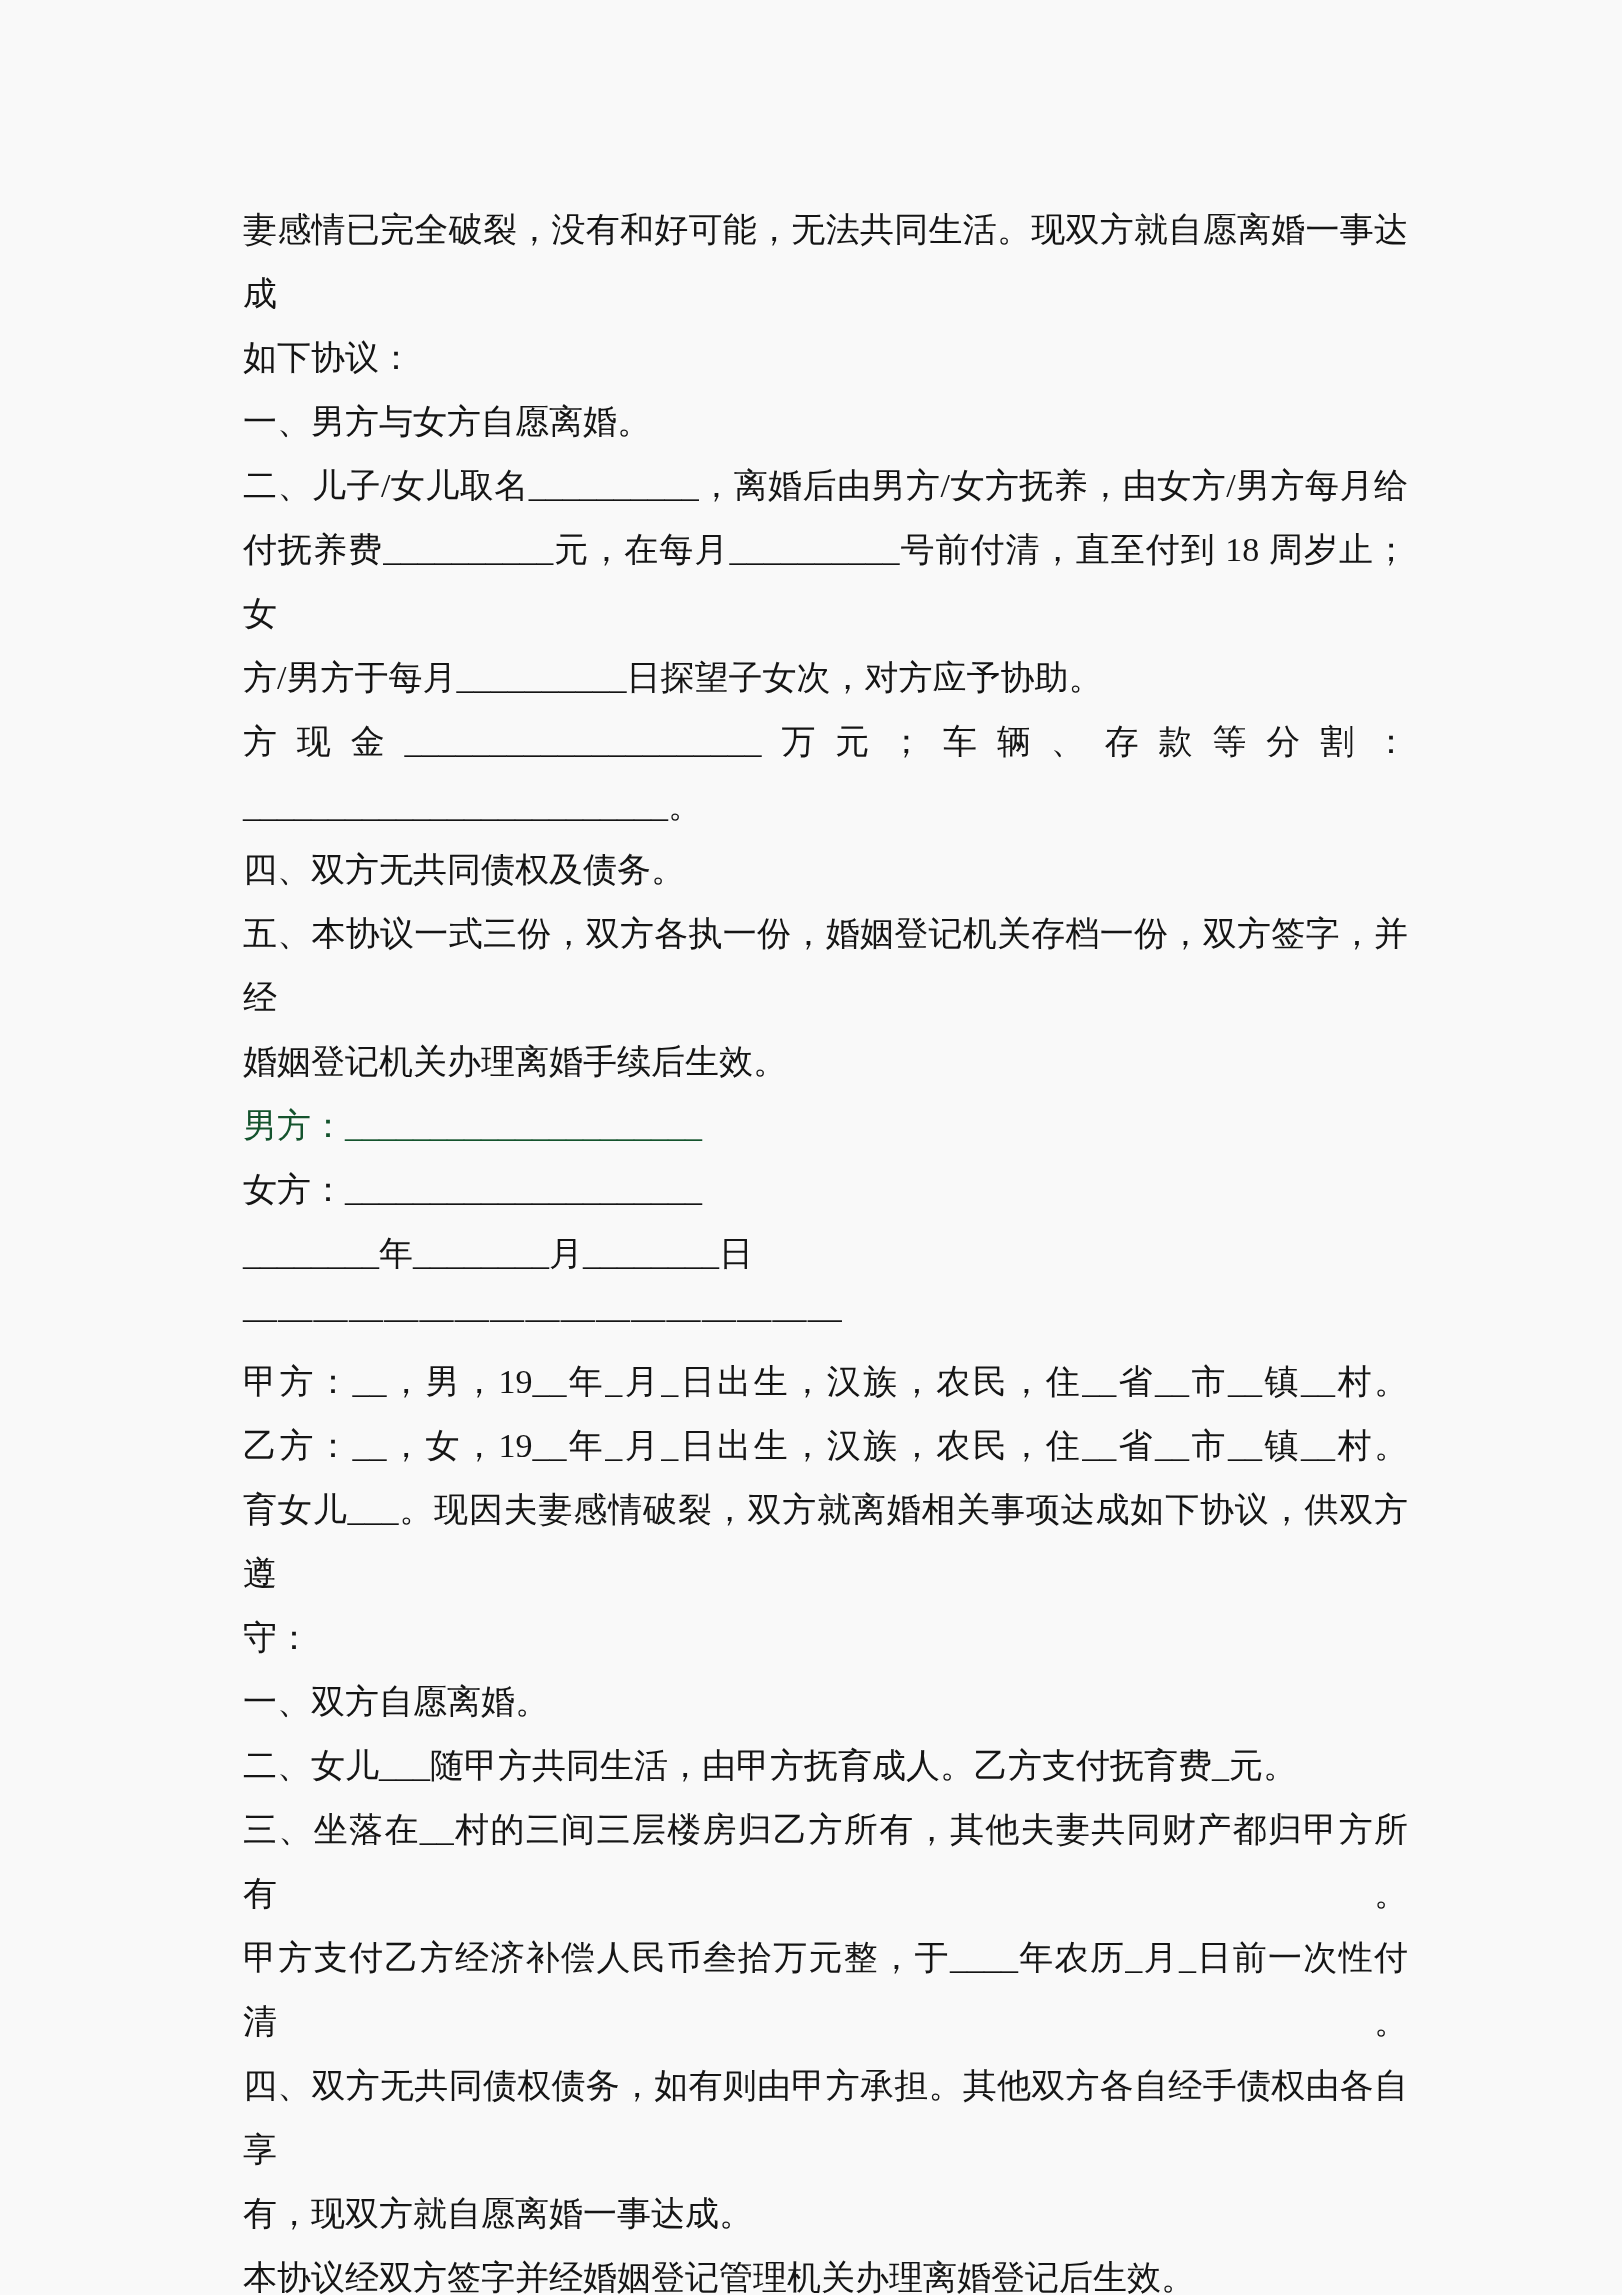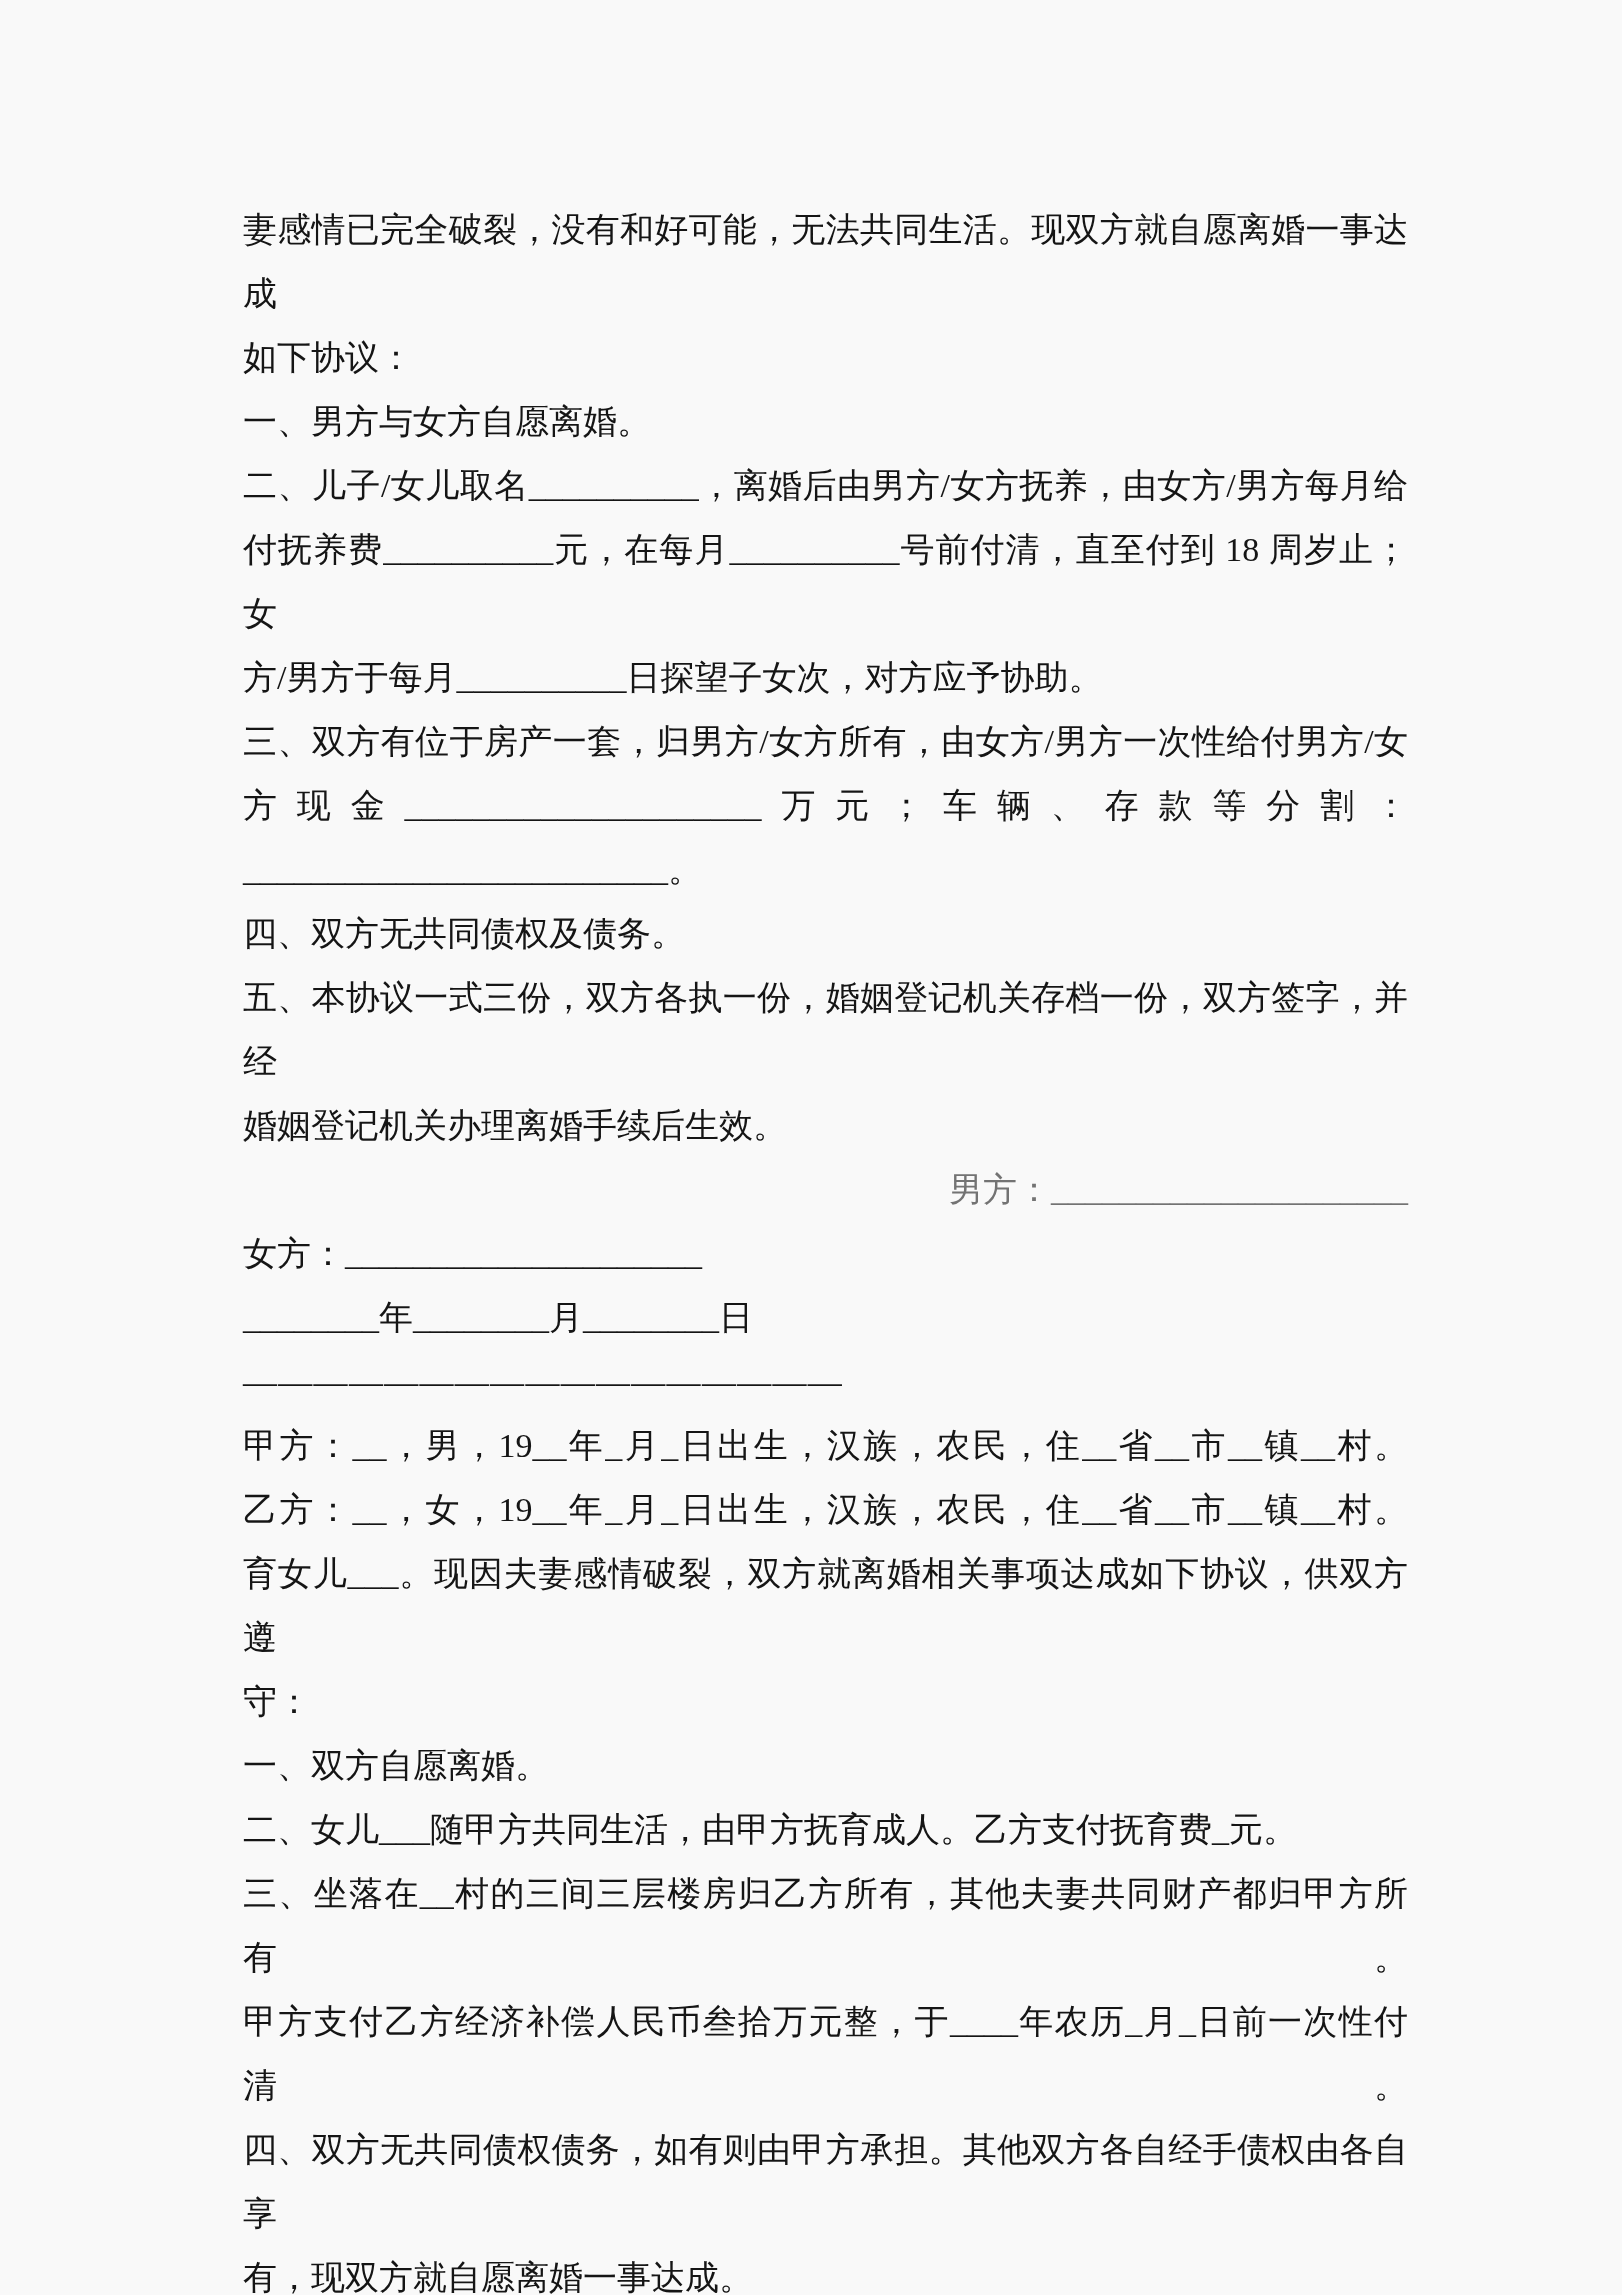--- a/index.html
+++ b/index.html
@@ -50,27 +50,26 @@
 <body style="background: rgb(249, 249, 249);">
 
 <div class="page" style="background: rgb(249, 249, 249);">
   <div class="content">
       <p class="line j" style="color: rgb(21, 21, 21);">妻感情已完全破裂，没有和好可能，无法共同生活。现双方就自愿离婚一事达成</p>
       <p class="line" style="color: rgb(21, 21, 21);">如下协议：</p>
       <p class="line" style="color: rgb(21, 21, 21);">一、男方与女方自愿离婚。</p>
       <p class="line j" style="color: rgb(21, 21, 21);">二、儿子/女儿取名__________，离婚后由男方/女方抚养，由女方/男方每月给</p>
       <p class="line j" style="color: rgb(21, 21, 21);">付抚养费__________元，在每月__________号前付清，直至付到 18 周岁止；女</p>
       <p class="line" style="color: rgb(21, 21, 21);">方/男方于每月__________日探望子女次，对方应予协助。</p>
-      <p class="line j" style="color: rgb(21, 21, 21);">三、双方有位于房产一套，归男方/女方所有，由女方/男方一次性给付男方/女</p>
       <p class="line j" style="color: rgb(21, 21, 21);">方现金_____________________万元；车辆、存款等分割：</p>
       <p class="line" style="color: rgb(21, 21, 21);">_________________________。</p>
       <p class="line" style="color: rgb(21, 21, 21);">四、双方无共同债权及债务。</p>
       <p class="line j" style="color: rgb(21, 21, 21);">五、本协议一式三份，双方各执一份，婚姻登记机关存档一份，双方签字，并经</p>
       <p class="line" style="color: rgb(21, 21, 21);">婚姻登记机关办理离婚手续后生效。</p>
-      <p class="line" style="color: #737373; text-align: right;">男方：_____________________</p>
+      <p class="line" style="color: #14532d;">男方：_____________________</p>
       <p class="line" style="color: rgb(21, 21, 21);">女方：_____________________</p>
       <p class="line" style="color: rgb(21, 21, 21);">________年________月________日</p>
       <p class="line sep" style="color: rgb(21, 21, 21);">—————————————————</p>
       <p class="line j" style="color: rgb(21, 21, 21);">甲方：__，男，19__年_月_日出生，汉族，农民，住__省__市__镇__村。</p>
       <p class="line j" style="color: rgb(21, 21, 21);">乙方：__，女，19__年_月_日出生，汉族，农民，住__省__市__镇__村。</p>
       <p class="line j" style="color: rgb(21, 21, 21);">育女儿___。现因夫妻感情破裂，双方就离婚相关事项达成如下协议，供双方遵</p>
       <p class="line" style="color: rgb(21, 21, 21);">守：</p>
       <p class="line" style="color: rgb(21, 21, 21);">一、双方自愿离婚。</p>
       <p class="line" style="color: rgb(21, 21, 21);">二、女儿___随甲方共同生活，由甲方抚育成人。乙方支付抚育费_元。</p>
       <p class="line j" style="color: rgb(21, 21, 21);">三、坐落在__村的三间三层楼房归乙方所有，其他夫妻共同财产都归甲方所有。</p>

